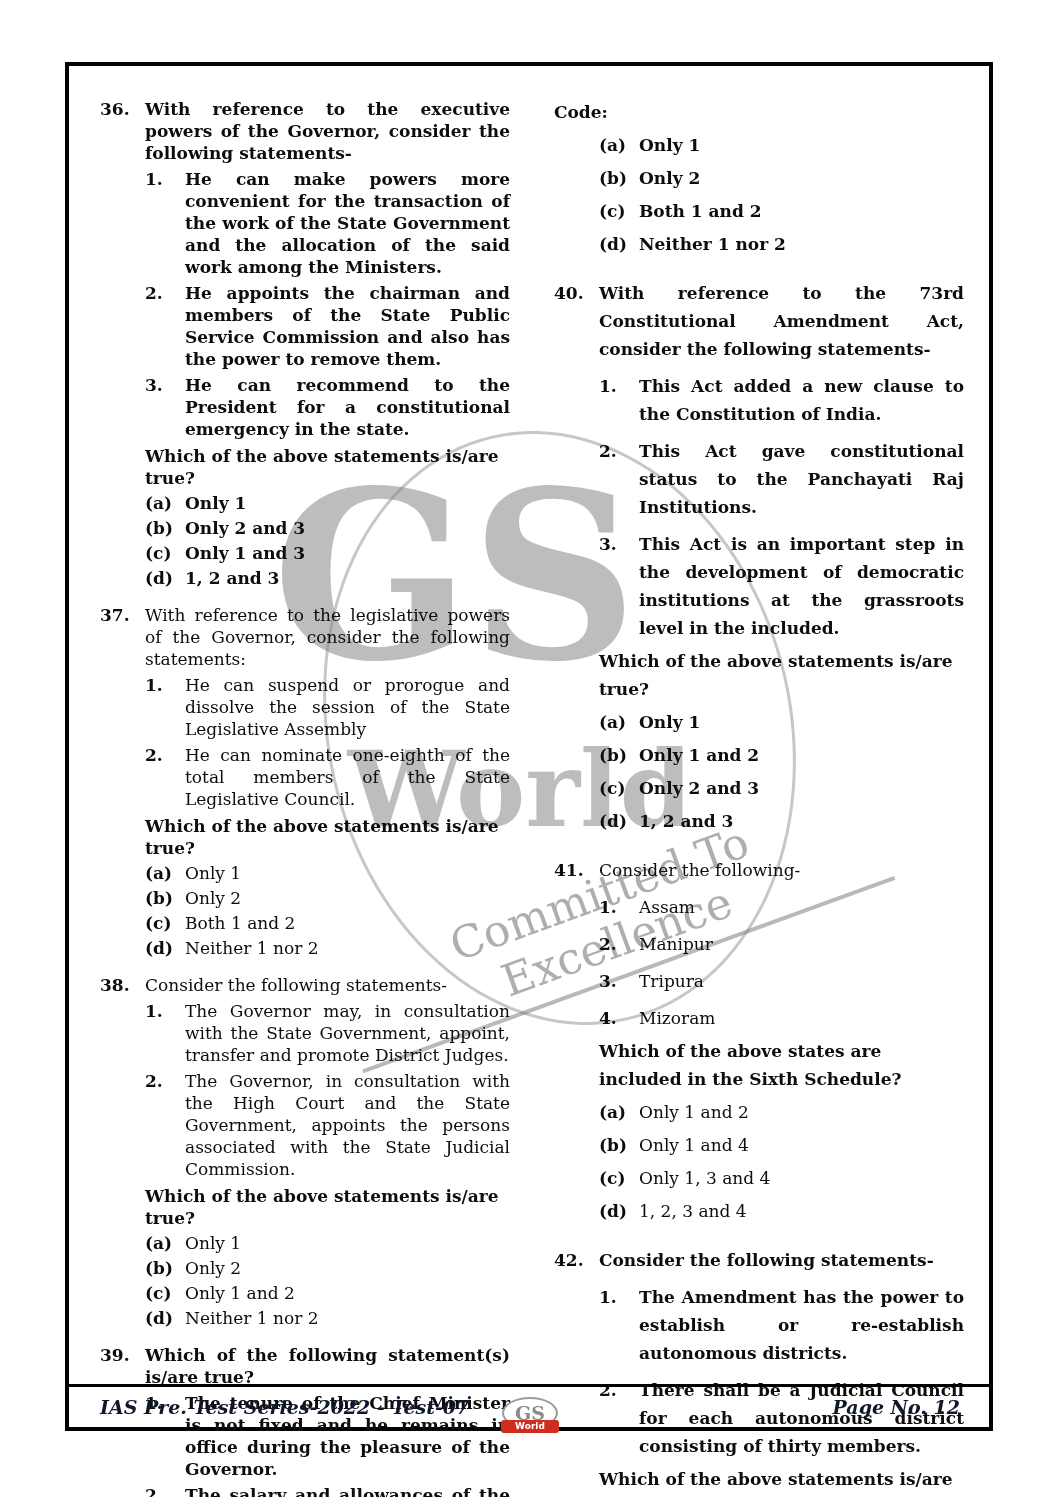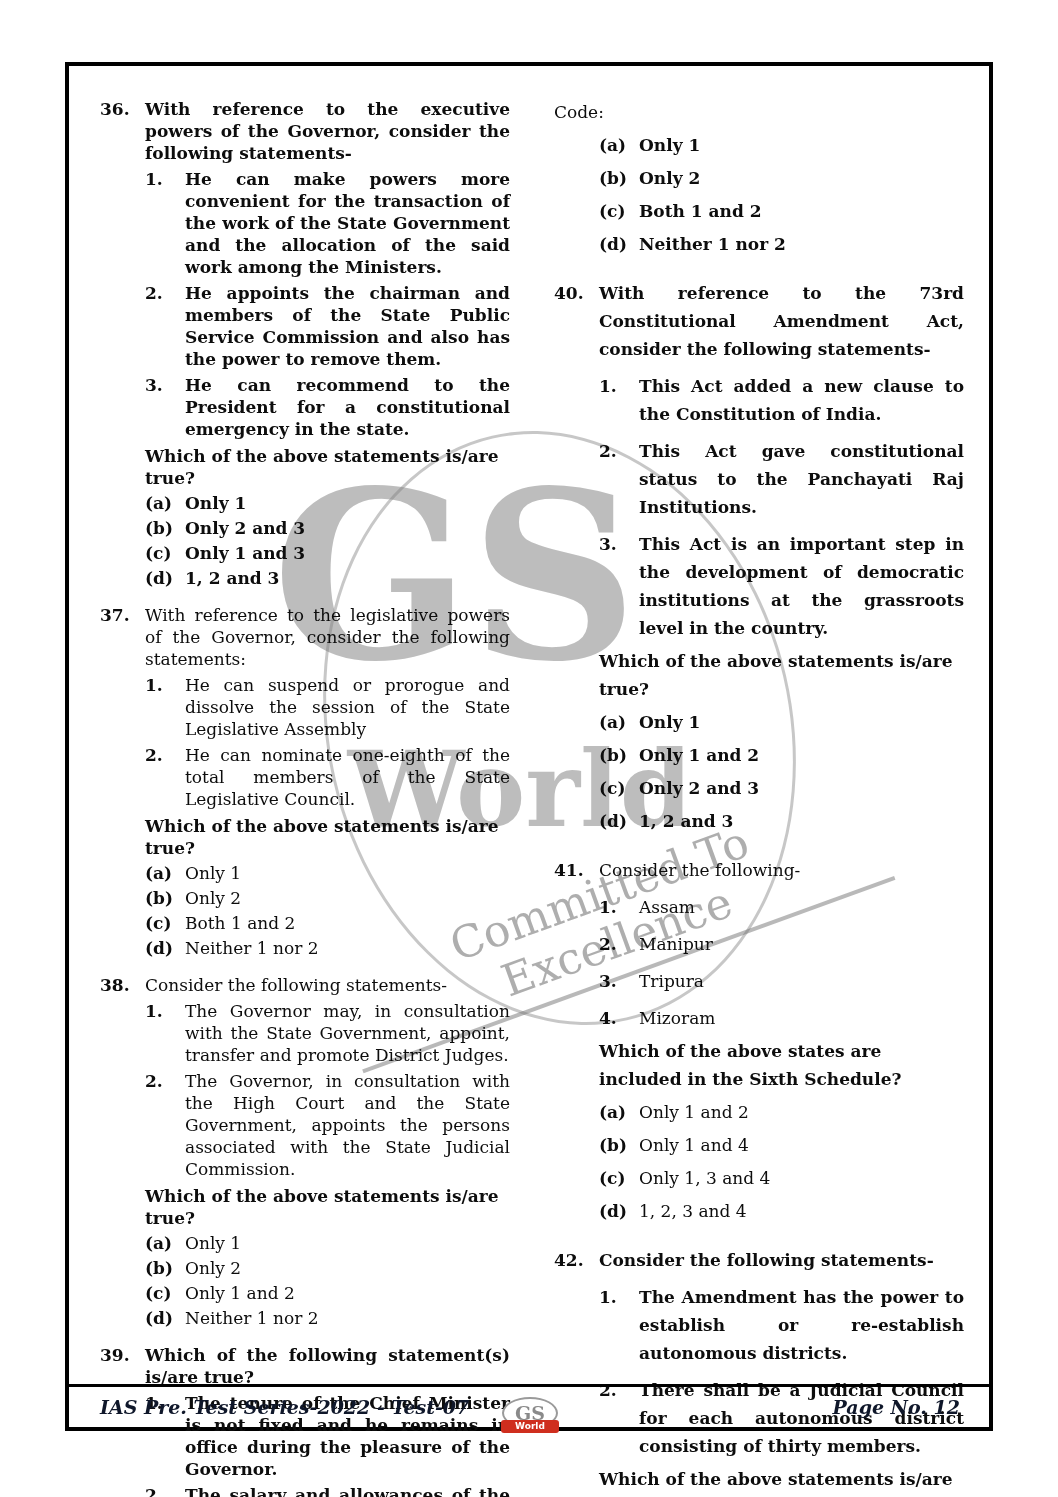--- a/index.html
+++ b/index.html
@@ -35,21 +35,21 @@
   }
   
   .content {
     position:absolute; left:31px; top:32px; right:25px; bottom:52px;
     display:flex; gap:44px; z-index:1;
   }
   .col { flex:1; font-size:17px; line-height:22px; }
   .col-right { line-height:28px; }
   .qblock { margin-bottom:15px; }
   .col-right .qblock { margin-bottom:21px; }
-  .code-label { font-weight:normal; }
+  .code-label { font-weight:bold; }
   .qhead { display:flex; }
   .qnum { width:45px; flex-shrink:0; font-weight:bold; }
   .qintro { flex:1; text-align:justify; }
   .stmt { display:flex; margin-left:45px; margin-top:4px; }
   .col-right .stmt { margin-top:9px; }
   .snum { width:40px; flex-shrink:0; font-weight:bold; }
   .stext { flex:1; text-align:justify; }
   .qline { margin-left:45px; margin-top:5px; font-weight:bold; }
   .opt { display:flex; margin-left:45px; margin-top:3px; }
   .col-right .opt { margin-top:5px; }
@@ -237,21 +237,21 @@
           <div class="stmt">
             <span class="snum">1.</span>
             <span class="stext">This Act added a new clause to the Constitution of India.</span>
           </div>
           <div class="stmt">
             <span class="snum">2.</span>
             <span class="stext">This Act gave constitutional status to the Panchayati Raj Institutions.</span>
           </div>
           <div class="stmt">
             <span class="snum">3.</span>
-            <span class="stext">This Act is an important step in the development of democratic institutions at the grassroots level in the country.</span>
+            <span class="stext">This Act is an important step in the development of democratic institutions at the grassroots level in the included.</span>
           </div>
           <div class="qline">Which of the above statements is/are true?</div>
           <div class="opt">
             <span class="olabel">(a)</span>
             <span class="otext">Only 1</span>
           </div>
           <div class="opt">
             <span class="olabel">(b)</span>
             <span class="otext">Only 1 and 2</span>
           </div>

